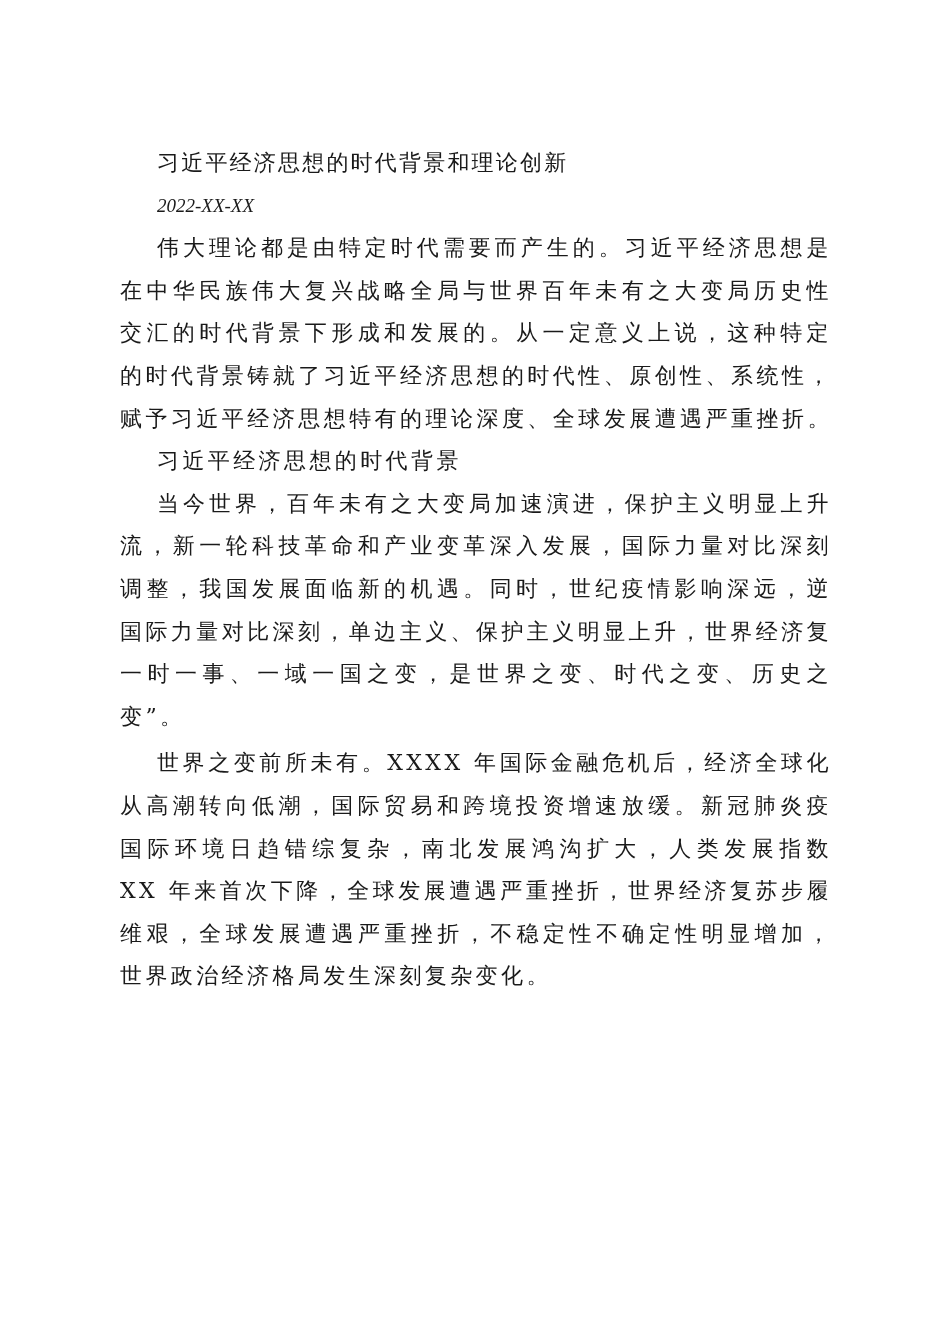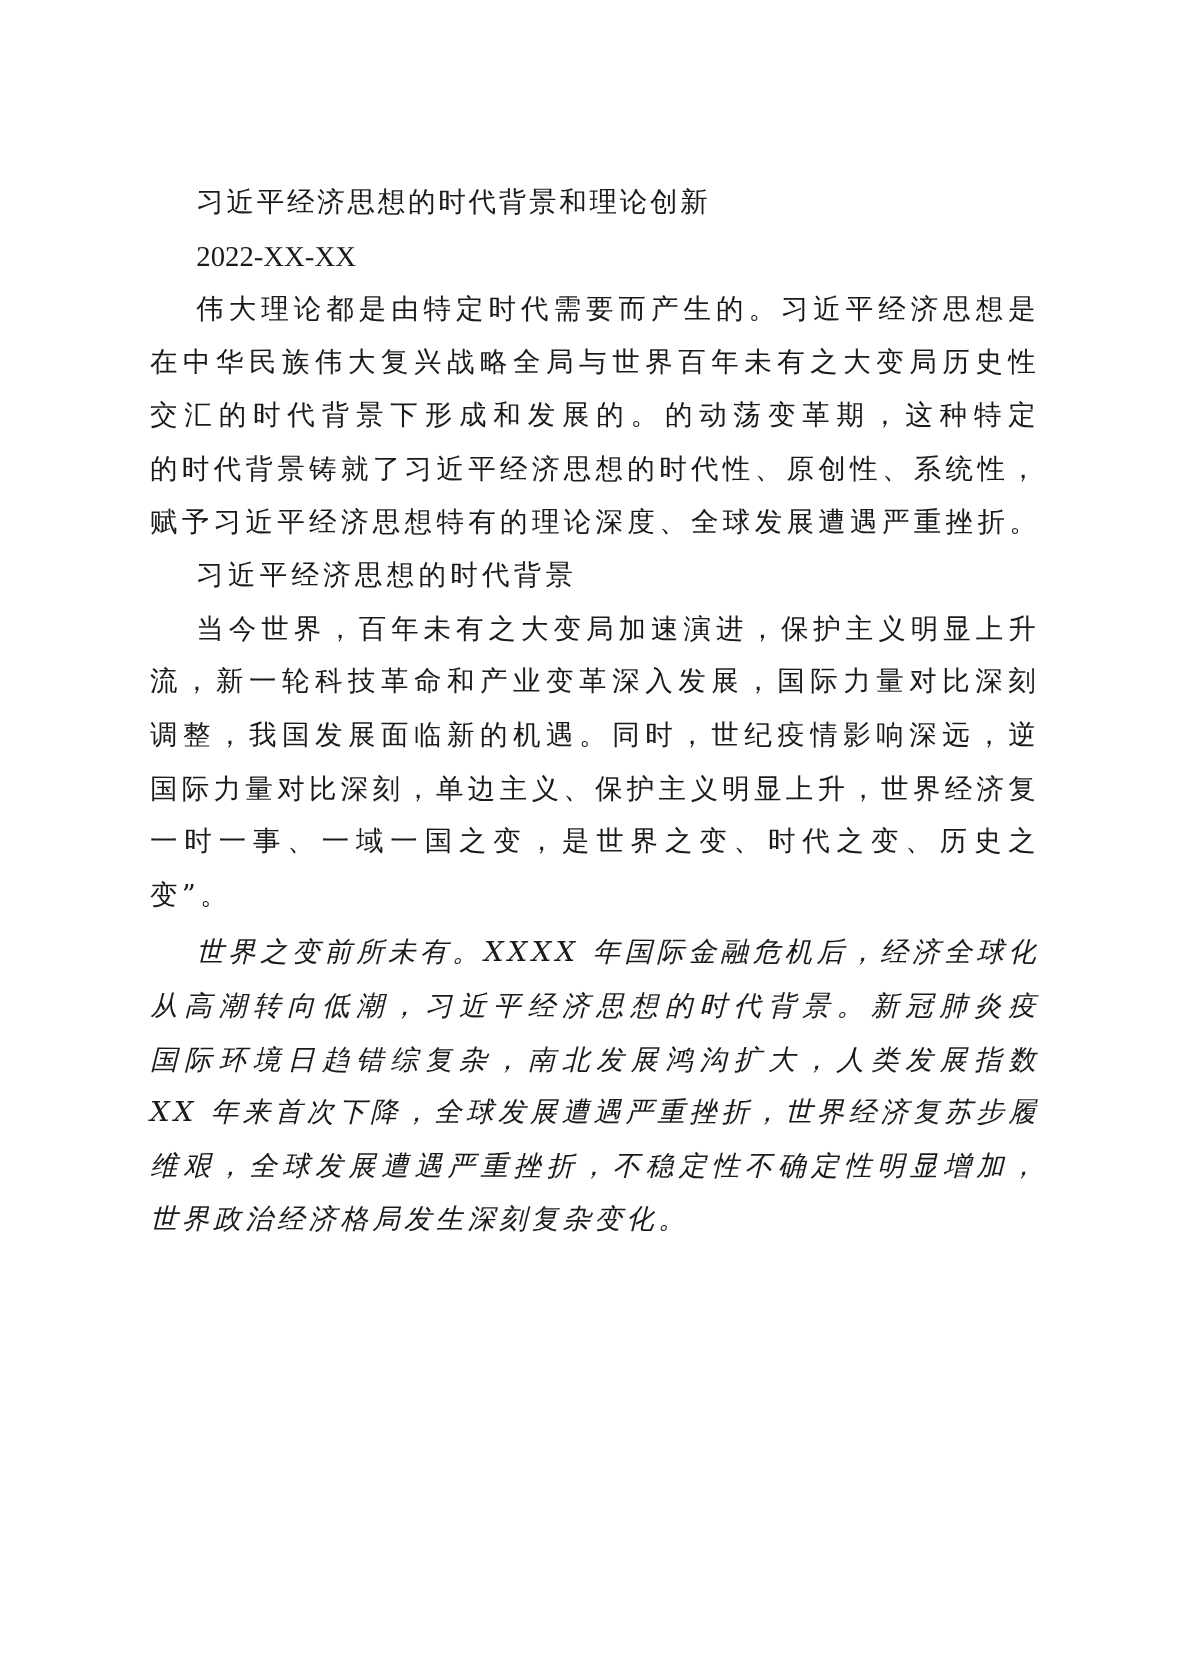--- a/index.html
+++ b/index.html
@@ -32,26 +32,26 @@
     word-break: break-all;
   }
   .indent {
     text-indent: 37px;
   }
   .title {
     letter-spacing: 2.2px;
   }
   .date {
     font-family: "Liberation Serif", "DejaVu Serif", serif;
-    font-size: 23px;
+    font-size: 19px;
     letter-spacing: 0px;
+    font-style: italic;
   }
   .para-gap {
     margin-top: 4px;
-    font-style: italic;
   }
   .line {
     display: block;
     white-space: nowrap;
   }
   .line.first {
     padding-left: 37px;
   }
   .justify {
     text-align: justify;
@@ -68,40 +68,40 @@
     <span>习近平经济思想的时代背景和理论创新</span>
   </p>
 
   <p class="line-block indent date">
     <span>2022-XX-XX</span>
   </p>
 
   <div>
     <span class="line-block line first justify">伟大理论都是由特定时代需要而产生的。习近平经济思想是</span>
     <span class="line-block line justify">在中华民族伟大复兴战略全局与世界百年未有之大变局历史性</span>
-    <span class="line-block line justify">交汇的时代背景下形成和发展的。的动荡变革期，这种特定</span>
+    <span class="line-block line justify">交汇的时代背景下形成和发展的。从一定意义上说，这种特定</span>
     <span class="line-block line justify" style="letter-spacing:2.6px;">的时代背景铸就了习近平经济思想的时代性、原创性、系统性，</span>
     <span class="line-block line justify" style="letter-spacing:2.6px;">赋予习近平经济思想特有的理论深度、全球发展遭遇严重挫折。</span>
   </div>
 
   <p class="line-block indent">
     <span>习近平经济思想的时代背景</span>
   </p>
 
   <div>
     <span class="line-block line first justify">当今世界，百年未有之大变局加速演进，保护主义明显上升</span>
     <span class="line-block line justify">流，新一轮科技革命和产业变革深入发展，国际力量对比深刻</span>
     <span class="line-block line justify">调整，我国发展面临新的机遇。同时，世纪疫情影响深远，逆</span>
     <span class="line-block line justify">国际力量对比深刻，单边主义、保护主义明显上升，世界经济复</span>
     <span class="line-block line justify">一时一事、一域一国之变，是世界之变、时代之变、历史之</span>
     <span class="line-block line">变”。</span>
   </div>
 
   <div class="para-gap">
     <span class="line-block line first justify">世界之变前所未有。XXXX 年国际金融危机后，经济全球化</span>
-    <span class="line-block line justify">从高潮转向低潮，习近平经济思想的时代背景。新冠肺炎疫</span>
+    <span class="line-block line justify">从高潮转向低潮，国际贸易和跨境投资增速放缓。新冠肺炎疫</span>
     <span class="line-block line justify">国际环境日趋错综复杂，南北发展鸿沟扩大，人类发展指数</span>
     <span class="line-block line justify">XX 年来首次下降，全球发展遭遇严重挫折，世界经济复苏步履</span>
     <span class="line-block line justify" style="letter-spacing:2.6px;">维艰，全球发展遭遇严重挫折，不稳定性不确定性明显增加，</span>
     <span class="line-block line">世界政治经济格局发生深刻复杂变化。</span>
   </div>
 
 </div>
 
 </body></html>

